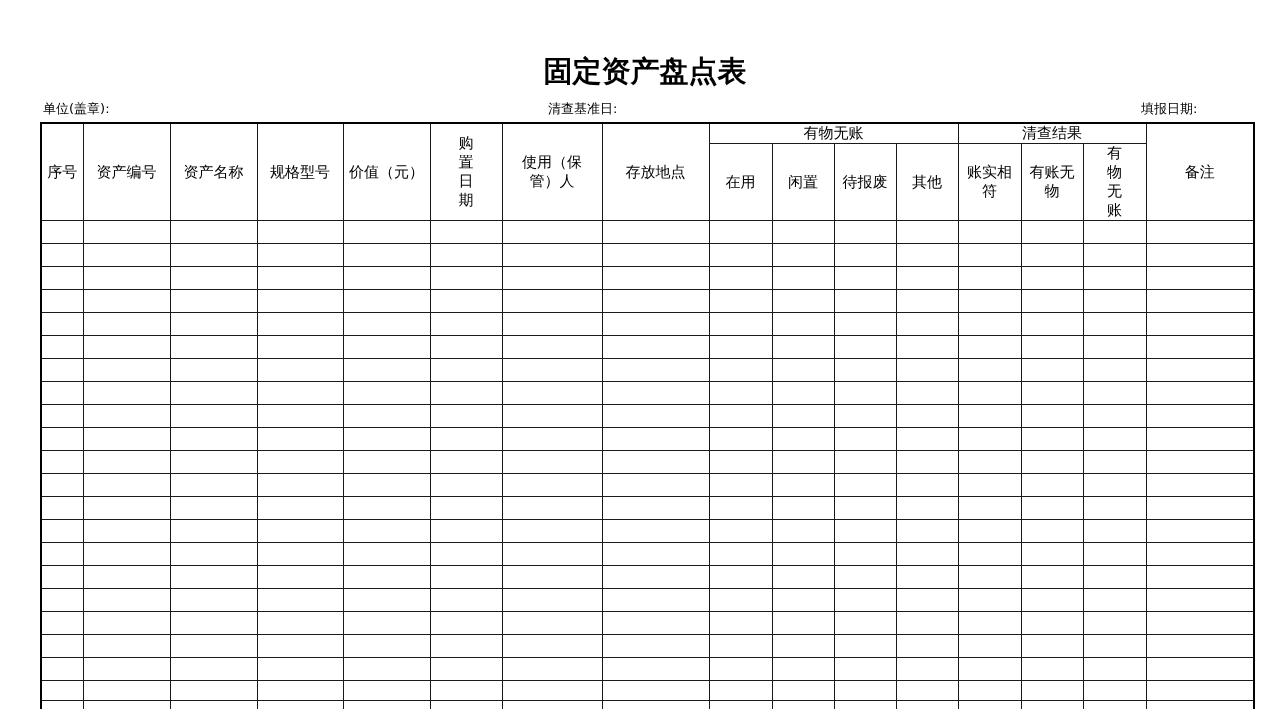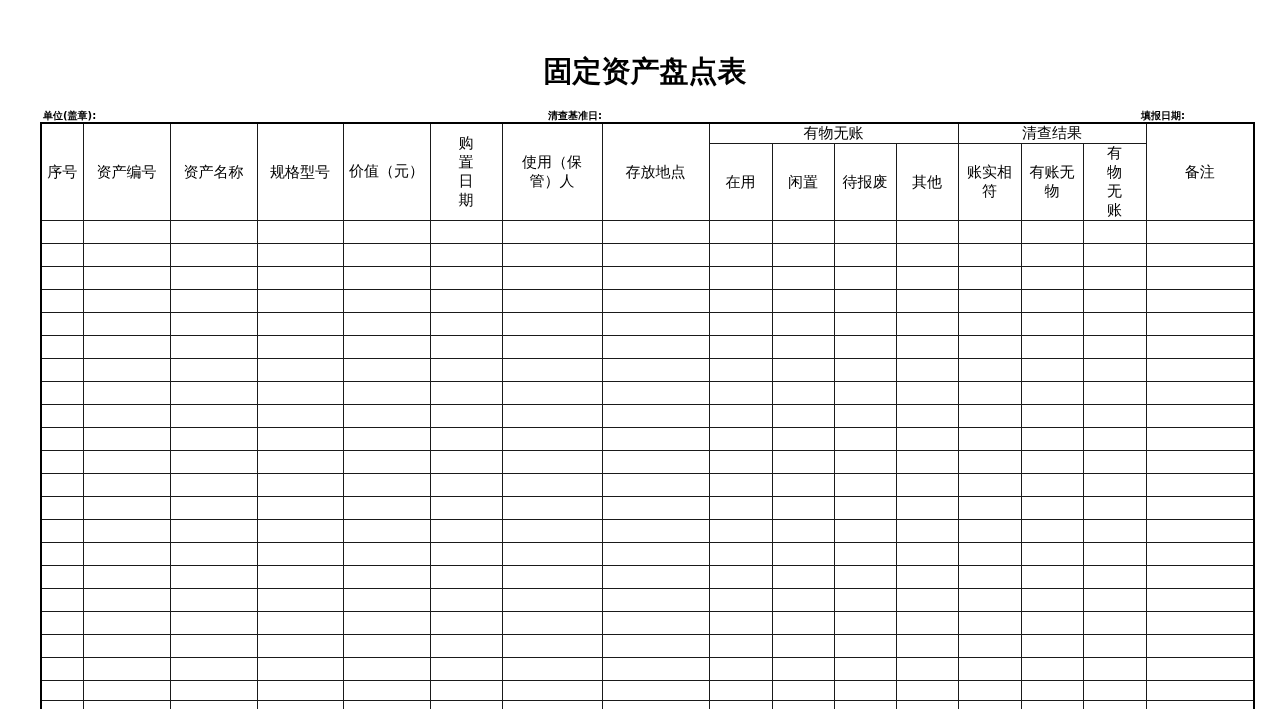--- a/index.html
+++ b/index.html
@@ -1,18 +1,18 @@
 <!DOCTYPE html>
 <html><head>
   <meta charset="utf-8">
   <style>
     html, body { margin: 0; padding: 0; background: #ffffff; }
     body { width: 1280px; height: 709px; position: relative; overflow: hidden; font-family: "DejaVu Sans", "Liberation Sans", sans-serif; color: #000; }
     .title { position: absolute; left: 0; width: 1290px; top: 52px; text-align: center; font-size: 29px; font-weight: bold; letter-spacing: 0px; }
-    .meta { position: absolute; top: 109px; font-size: 10px; font-weight: bold; }
+    .meta { position: absolute; top: 100px; font-size: 13px; }
     table.sheet { position: absolute; left: 40px; top: 122px; border-collapse: collapse; table-layout: fixed; border: 2px solid #000; }
     table.sheet td, table.sheet th { border: 1px solid #1a1a1a; padding: 0; font-weight: normal; font-size: 15px; text-align: center; vertical-align: middle; line-height: 19px; overflow: hidden; }
     .hdr-top th { height: 18px; line-height: 17px; }
     .hdr-sub th { height: 40px; }
     tr.data td { height: 22px; }
     tr.data.short td { height: 19px; }
   </style>
 </head>
 <body>
 
@@ -39,21 +39,21 @@
       <col style="width:62px">
       <col style="width:63px">
       <col style="width:108px">
   </colgroup>
   <thead>
     <tr class="hdr-top">
       <th rowspan="2">序号</th>
       <th rowspan="2">资产编号</th>
       <th rowspan="2">资产名称</th>
       <th rowspan="2">规格型号</th>
-      <th rowspan="2" style="padding:0 0;font-family:Liberation Mono, monospace;">价值（元）</th>
+      <th rowspan="2" style="padding:0 0;">价值（元）</th>
       <th rowspan="2" style="padding:0 28px;">购置日期</th>
       <th rowspan="2" style="padding:0 9px;">使用（保管）人</th>
       <th rowspan="2">存放地点</th>
       <th colspan="4">有物无账</th>
       <th colspan="3">清查结果</th>
       <th rowspan="2">备注</th>
     </tr>
     <tr class="hdr-sub">
       <th>在用</th>
       <th>闲置</th>

